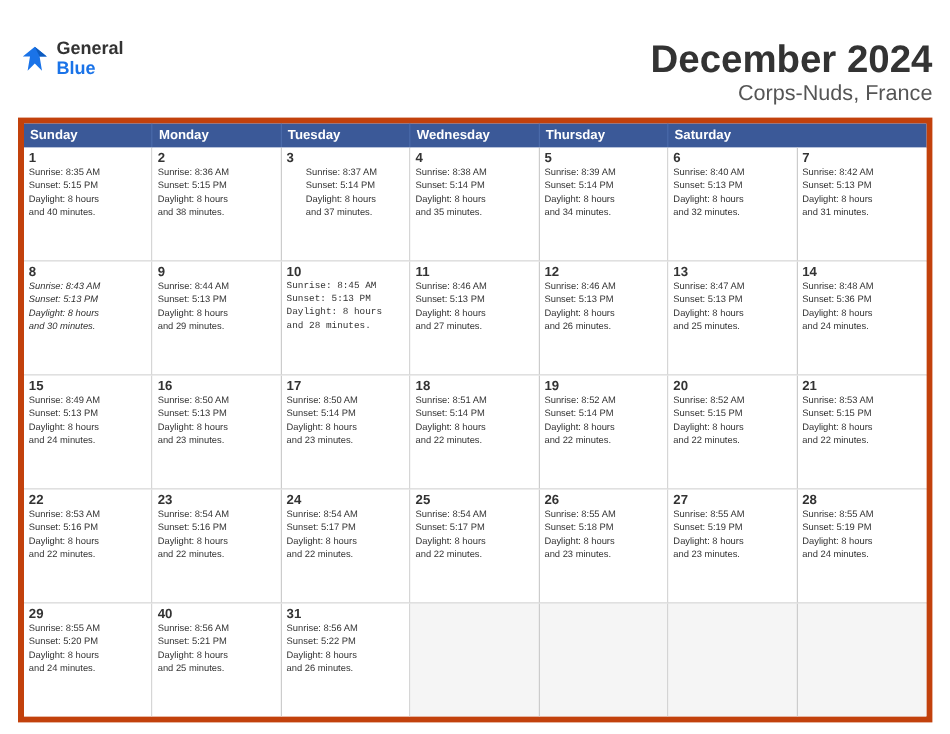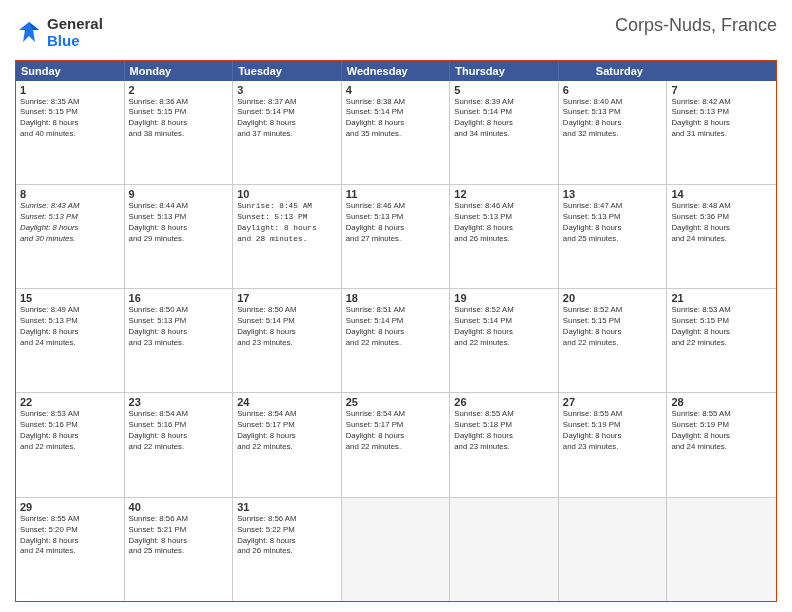--- a/index.html
+++ b/index.html
@@ -6,21 +6,21 @@
     body {
       font-family: Arial, sans-serif;
       background: #fff;
       width: 792px;
       height: 612px;
       overflow: hidden;
     }
     .page {
       width: 792px;
       height: 612px;
-      padding: 15px 15px 10px 15px;
+      padding: 32px 15px 10px 15px;
       display: flex;
       flex-direction: column;
     }
     .header {
       display: flex;
       justify-content: space-between;
       align-items: flex-start;
       margin-bottom: 10px;
     }
     .logo {
@@ -42,36 +42,36 @@
       line-height: 1.1;
     }
     .subtitle {
       font-size: 18px;
       color: #555;
     }
     .calendar {
       flex: 1;
       display: flex;
       flex-direction: column;
-      border: 1px solid #c2410c;
+      border: 5px solid #c2410c;
     }
     .cal-header {
       display: grid;
       grid-template-columns: repeat(7, 1fr);
       background: #3b5998;
     }
     .cal-header-cell {
       color: #fff;
       font-size: 11px;
       font-weight: bold;
       padding: 4px 5px;
       border-right: 1px solid #4a6aaa;
       text-align: left;
     }
-    .cal-header-cell:last-child { border-right: none; margin-left: 32px; }
+    .cal-header-cell:last-child { border-right: none; }
     .cal-body {
       flex: 1;
       display: flex;
       flex-direction: column;
     }
     .cal-row {
       display: grid;
       grid-template-columns: repeat(7, 1fr);
       flex: 1;
       border-top: 1px solid #ccc;
@@ -110,20 +110,21 @@
       <svg class="logo-bird" viewBox="0 0 28 28">
         <polygon points="14,4 24,12 18,12 20,24 14,18 8,24 10,12 4,12" fill="#1a73e8"></polygon>
         <polygon points="14,4 24,12 18,12" fill="#0d5bbf"></polygon>
       </svg>
       <div>
         <div style="font-size:15px;font-weight:bold;color:#333;line-height:1.15;">General</div>
         <div style="font-size:15px;font-weight:bold;color:#1a73e8;line-height:1.15;">Blue</div>
       </div>
     </div>
     <div class="title-block">
+      <div class="main-title">December 2024</div>
       <div class="subtitle">Corps-Nuds, France</div>
     </div>
   </div>
 
   <div class="calendar">
     <div class="cal-header">
       <div class="cal-header-cell">Sunday</div>
       <div class="cal-header-cell">Monday</div>
       <div class="cal-header-cell">Tuesday</div>
       <div class="cal-header-cell">Wednesday</div>
@@ -141,21 +142,21 @@
           </div>
           <div class="cal-cell">
             <span class="day-num">2</span>
             <div class="cell-info" style="white-space: pre-line;">Sunrise: 8:36 AM
 Sunset: 5:15 PM
 Daylight: 8 hours
 and 38 minutes.</div>
           </div>
           <div class="cal-cell">
             <span class="day-num">3</span>
-            <div class="cell-info" style="white-space: pre-line;">Sunrise: 8:37 AM
+            <div class="cell-info" style="white-space: pre-line; margin-left: 16px;">Sunrise: 8:37 AM
 Sunset: 5:14 PM
 Daylight: 8 hours
 and 37 minutes.</div>
           </div>
           <div class="cal-cell">
             <span class="day-num">4</span>
             <div class="cell-info" style="white-space: pre-line;">Sunrise: 8:38 AM
 Sunset: 5:14 PM
 Daylight: 8 hours
 and 35 minutes.</div>

